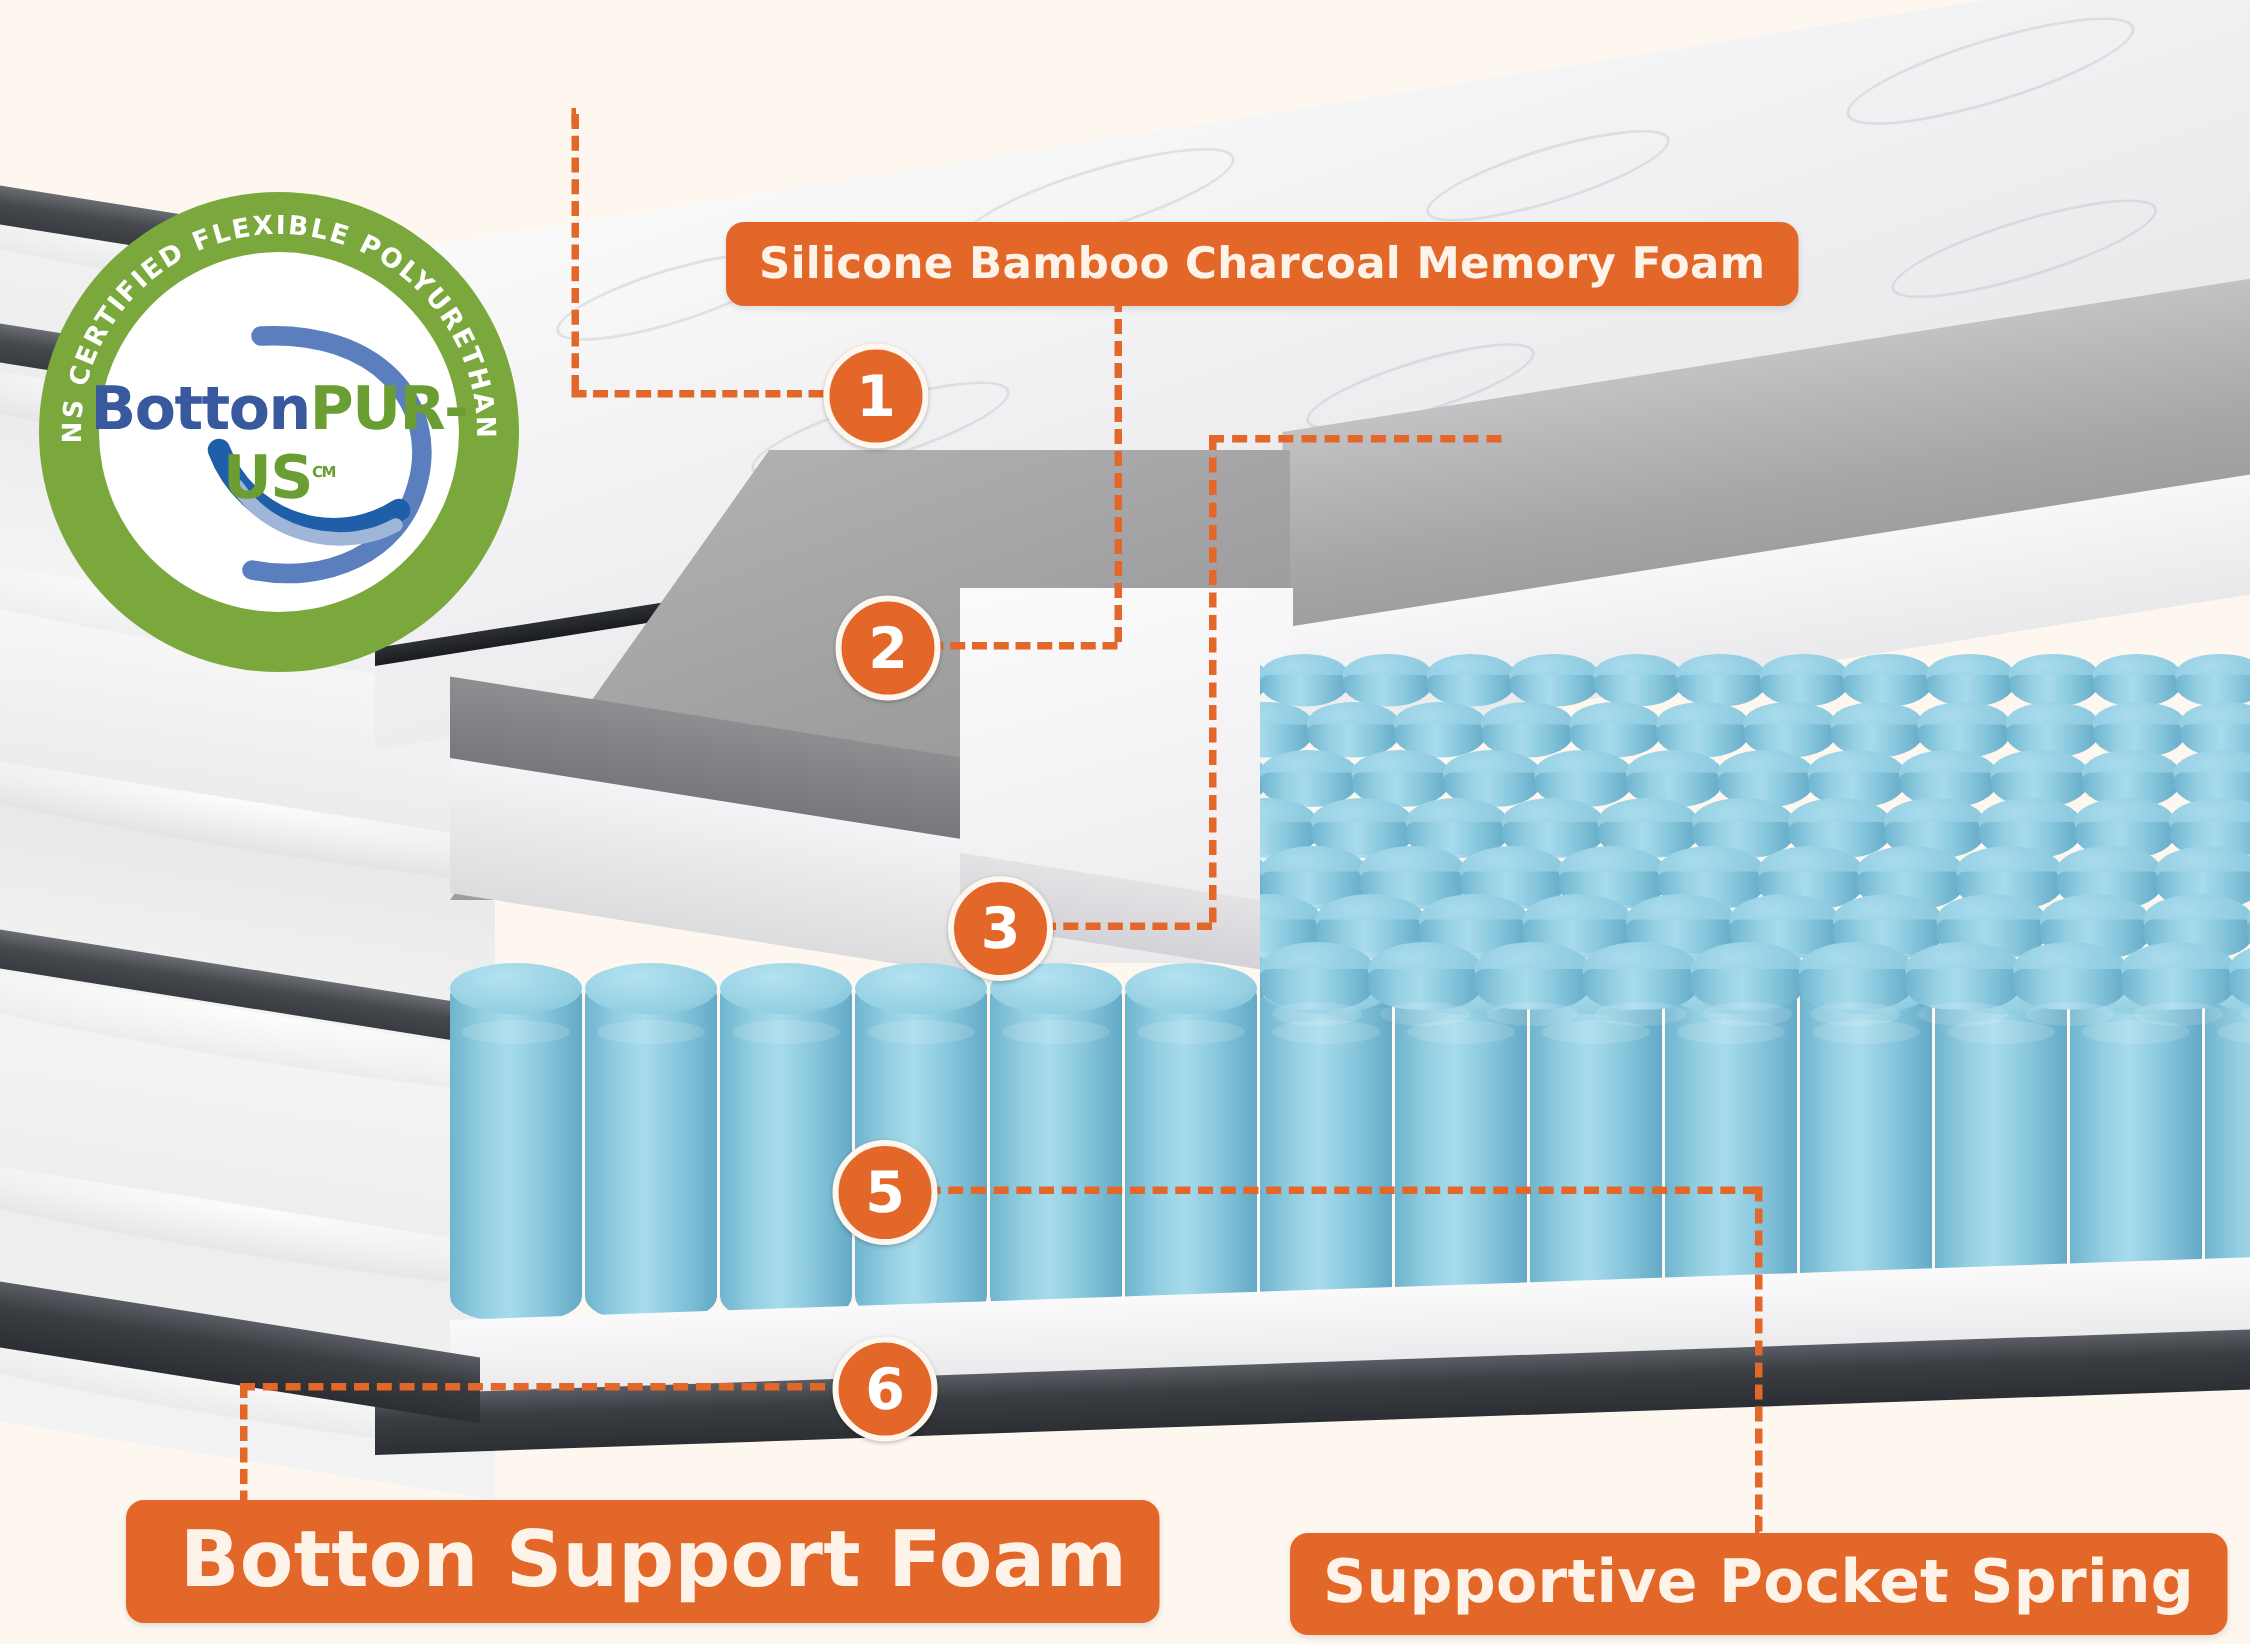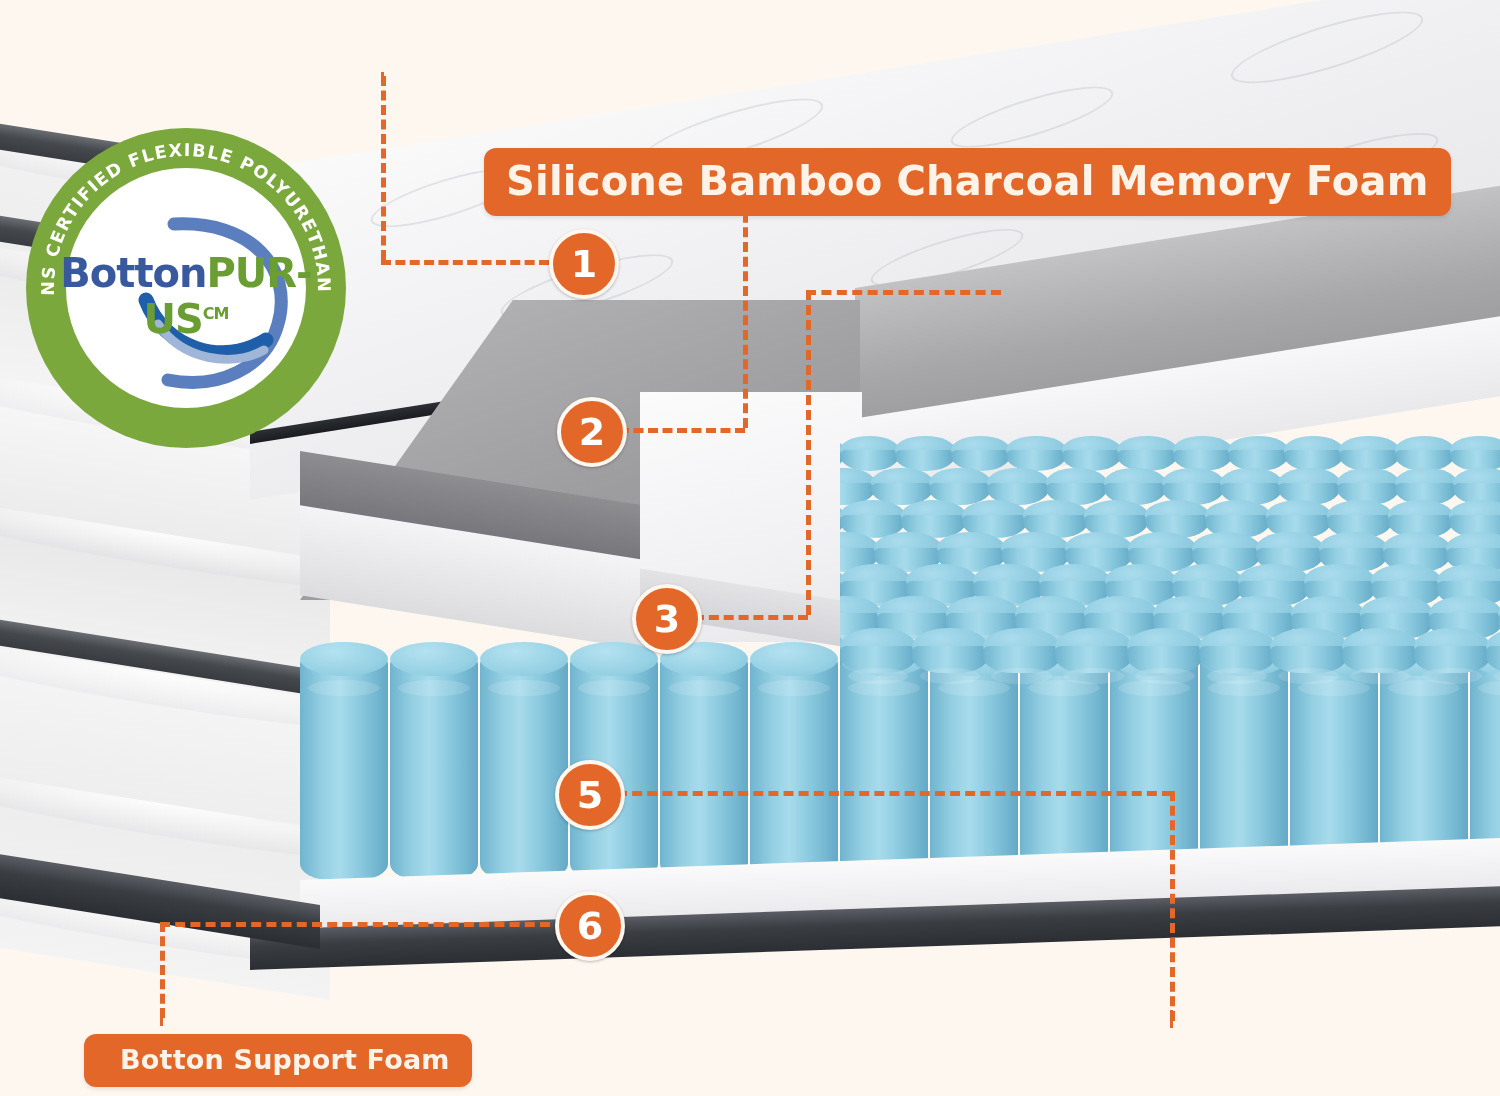--- a/index.html
+++ b/index.html
@@ -143,21 +143,21 @@
     position:absolute;inset:40px;border-radius:50%;background:#ffffff;
   }
   #certipur svg{position:absolute;inset:0;}
   #certipur .wordmark{
     position:absolute;left:0;right:0;top:122px;text-align:center;
     font-size:40px;font-weight:bold;letter-spacing:-1px;
     font-family:"DejaVu Sans", sans-serif;
   }
   #certipur .wm-certi{color:#39599f;}
   #certipur .wm-pur{color:#6a9e32;}
-  #certipur .wm-cm{font-size:16px;vertical-align:super;color:#6a9e32;}
+  #certipur .wm-cm{font-size:10px;vertical-align:super;color:#6a9e32;}
 
   
   .label{
     position:absolute;background:#e4672a;color:#fdf3e8;
     font-weight:bold;border-radius:12px;
     padding:10px 22px 12px 22px;
     white-space:nowrap;letter-spacing:.2px;
     font-family:"DejaVu Sans", sans-serif;
     box-shadow:0 2px 4px rgba(0,0,0,.10);
   }
@@ -465,19 +465,20 @@
   <div class="solid-v" style="left:1170px;top:1010px;height:18px;"></div>
   <div class="solid-v" style="left:160px;top:1008px;height:18px;"></div>
 
   <div class="badge" style="left:549px;top:229px;">1</div>
   <div class="badge" style="left:557px;top:397px;">2</div>
   <div class="badge" style="left:632px;top:584px;">3</div>
   <div class="badge" style="left:555px;top:760px;">5</div>
   <div class="badge" style="left:555px;top:891px;">6</div>
 
 
-  <div class="label" style="left:484px;top:148px;font-size:40px;">Silicone Bamboo Charcoal Memory Foam</div>
-
-
-
-  <div class="label" style="left:84px;top:1034px;font-size:27px;padding-left:36px;">Botton Support Foam</div>
+  <div class="label" style="left:484px;top:148px;font-size:29px;">Silicone Bamboo Charcoal Memory Foam</div>
+
+
+  <div class="label" style="left:860px;top:1022px;font-size:40px;">Supportive Pocket Spring</div>
+
+  <div class="label" style="left:84px;top:1000px;font-size:52px;padding-left:36px;">Botton Support Foam</div>
 
 </div>
 
 </body></html>

